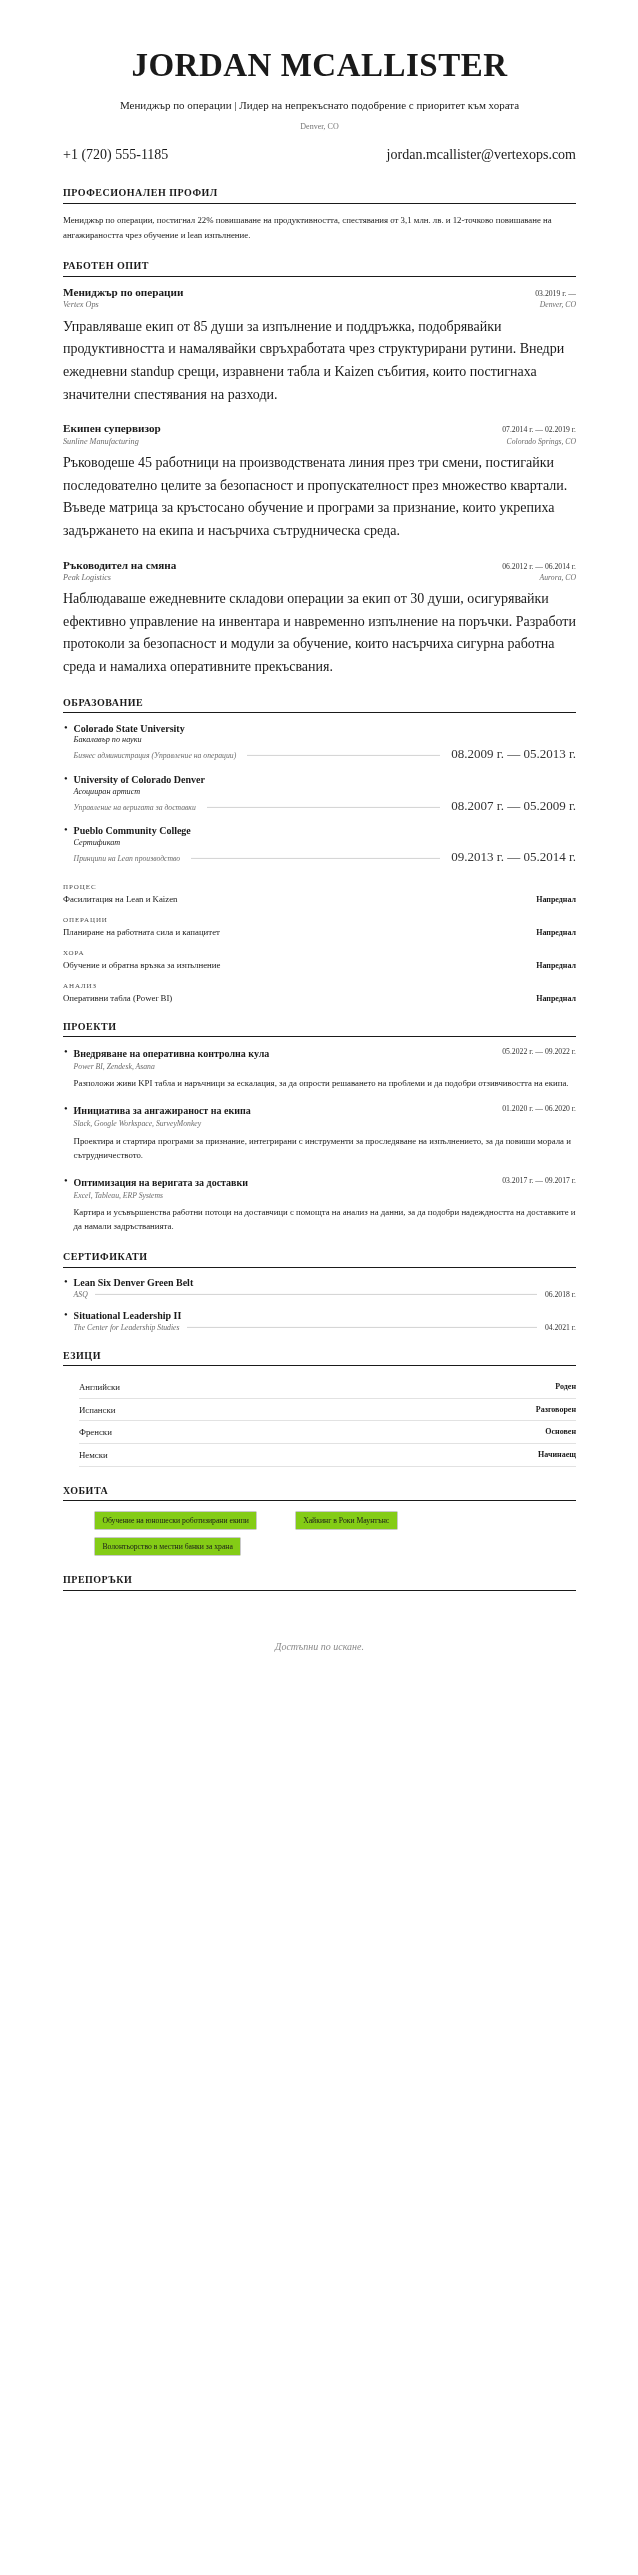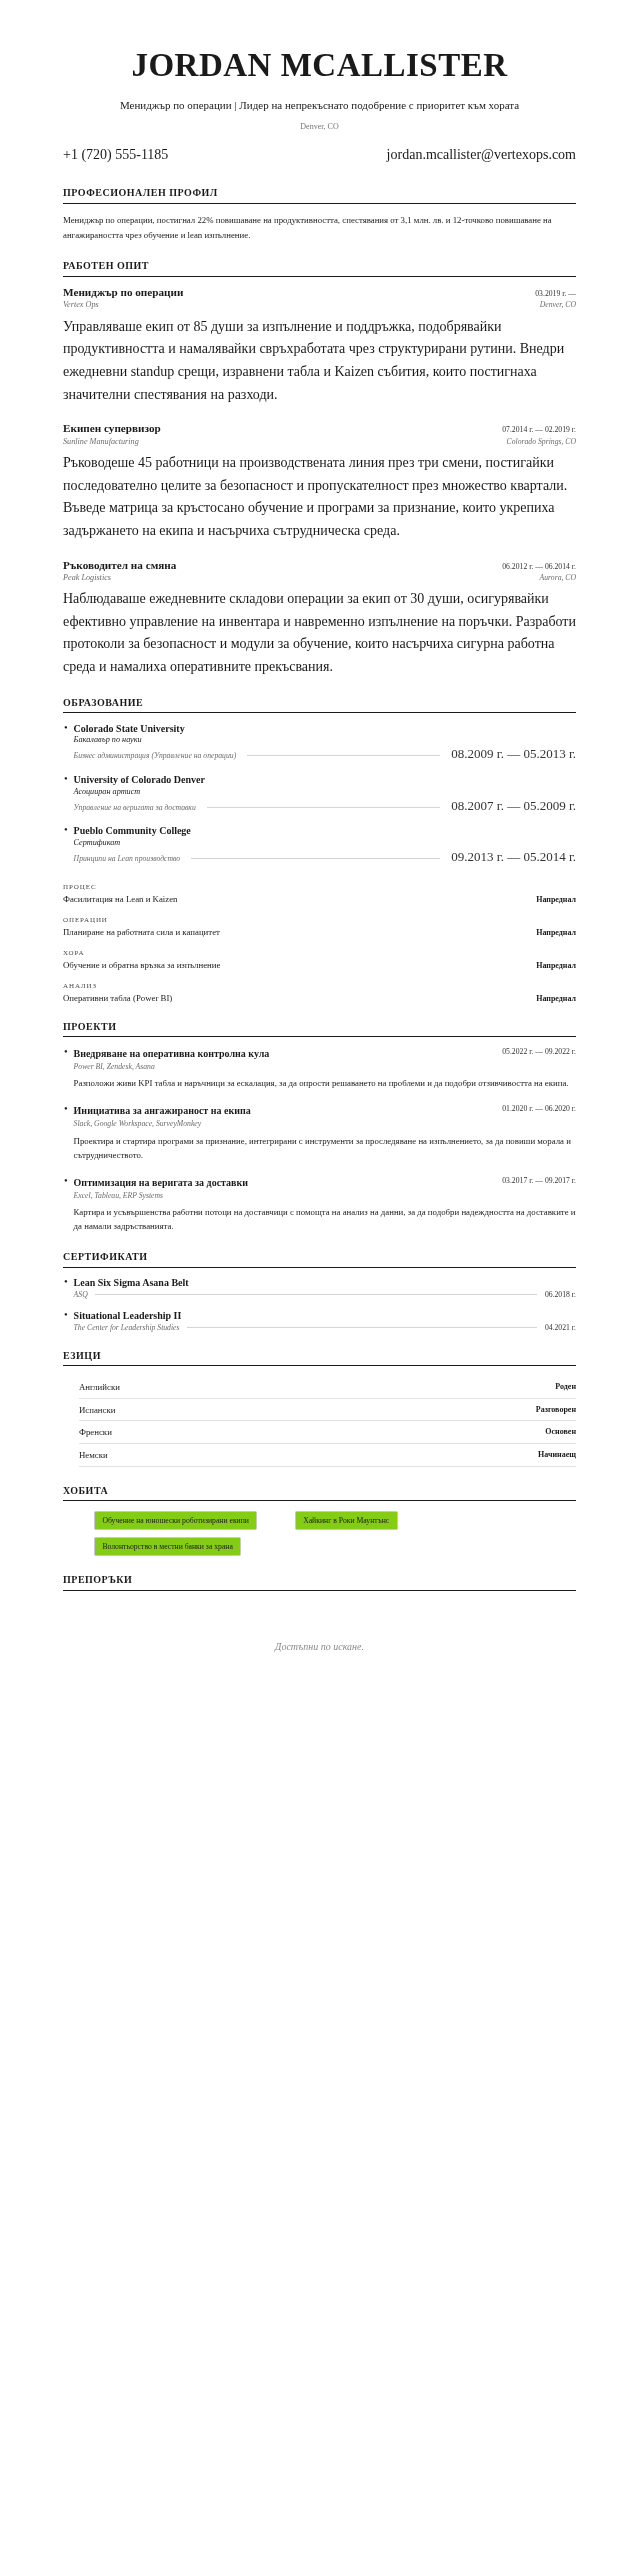--- a/index.html
+++ b/index.html
@@ -441,21 +441,21 @@
       </div>
       <div class="proj-tools">Excel, Tableau, ERP Systems</div>
       <div class="proj-desc">Картира и усъвършенства работни потоци на доставчици с помощта на анализ на данни, за да подобри надеждността на доставките и да намали задръстванията.</div>
     </div>
   </div>
 
   <div class="section">
     <div class="section-title">СЕРТИФИКАТИ</div>
 
     <div class="cert bullet-dot">
-      <div class="cert-name">Lean Six Sigma Asana Belt</div>
+      <div class="cert-name">Lean Six Denver Green Belt</div>
       <div class="cert-line">
         <span class="cert-issuer">ASQ</span>
         <span class="rule-fill"></span>
         <span class="cert-date">06.2018 г.</span>
       </div>
     </div>
 
     <div class="cert bullet-dot">
       <div class="cert-name">Situational Leadership II</div>
       <div class="cert-line">

